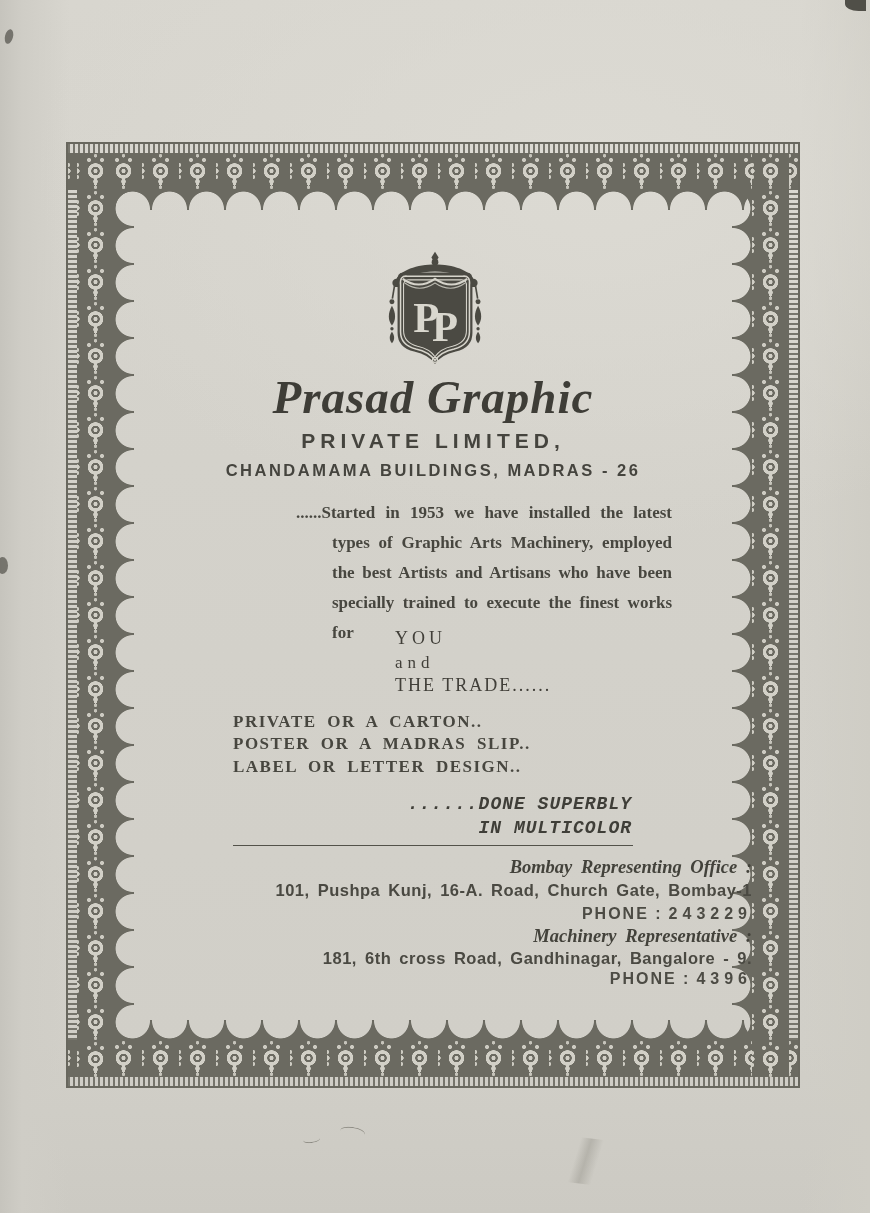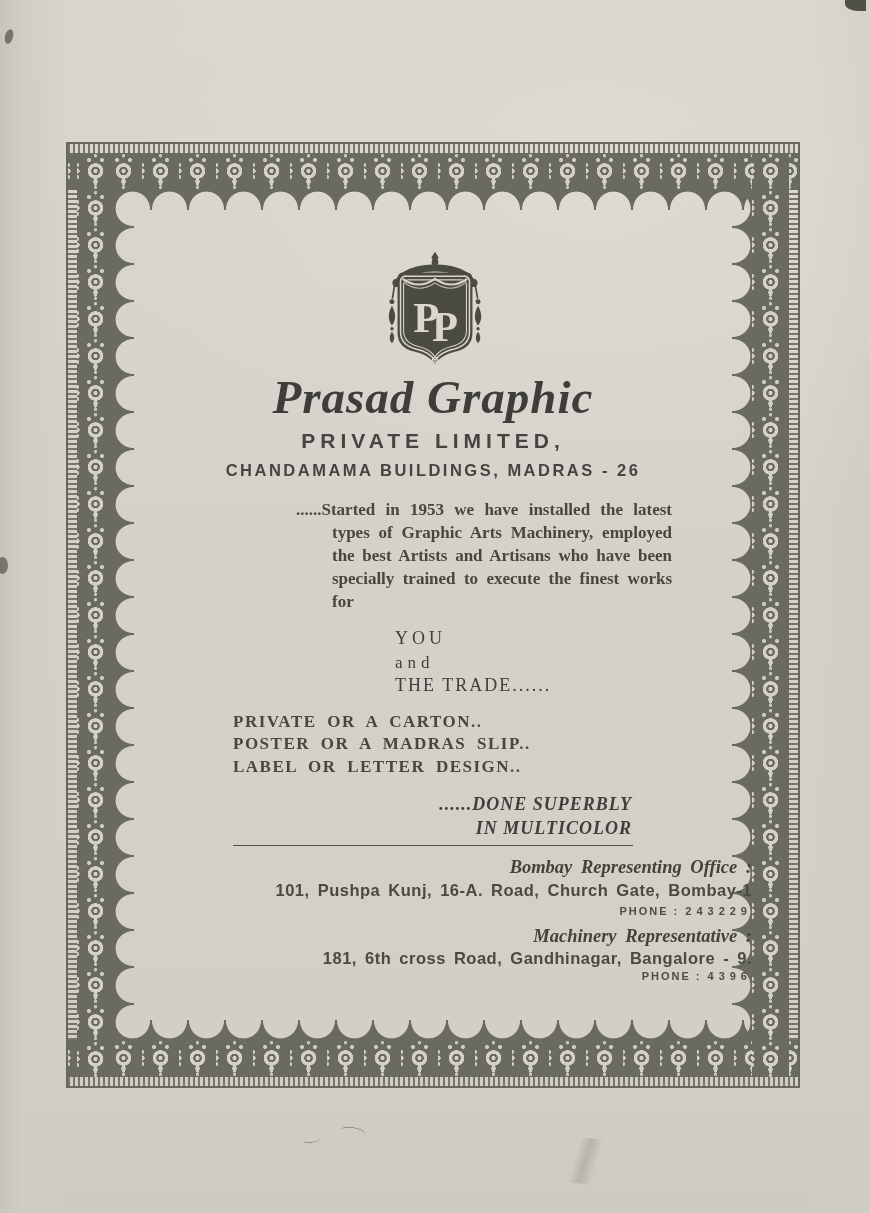--- a/index.html
+++ b/index.html
@@ -60,39 +60,39 @@
   .logo{left:383px;top:251px;width:104px;height:118px;}
   .title{left:114px;top:370px;width:638px;text-align:center;
     font-style:italic;font-weight:600;font-size:47px;letter-spacing:1px;color:#3e3d37;}
   .plimited{left:114px;top:429px;width:638px;text-align:center;
     font-family:"Liberation Sans","DejaVu Sans",sans-serif;font-weight:bold;
     font-size:21px;letter-spacing:5px;color:#45443e;}
   .building{left:114px;top:461px;width:638px;text-align:center;
     font-family:"Liberation Sans","DejaVu Sans",sans-serif;font-weight:bold;
     font-size:16.5px;letter-spacing:2.5px;color:#45443e;}
   .intro{left:296px;top:498px;width:340px;margin:0;
-    font-size:17px;font-weight:bold;line-height:23px;color:#47463f;
+    font-size:17px;font-weight:bold;line-height:30px;color:#47463f;
     text-align:justify;padding-left:36px;text-indent:-36px;word-spacing:3px;}
   .you-block{left:395px;top:627px;width:240px;
     font-weight:normal;color:#413f39;line-height:23.5px;}
   .you-block .l1{font-size:18px;letter-spacing:4px;}
   .you-block .l2{font-size:17px;letter-spacing:5px;}
   .you-block .l3{font-size:18px;letter-spacing:2px;}
   .services{left:233px;top:711px;font-size:17px;font-weight:bold;
     letter-spacing:1.5px;word-spacing:5px;line-height:22.4px;color:#47463f;}
   .tagline{left:330px;top:793px;width:302px;text-align:right;
-    font-family:Liberation Serif, serif;font-style:italic;font-weight:bold;
+    font-family:Liberation Mono, monospace;font-style:italic;font-weight:bold;
     font-size:18px;letter-spacing:1px;line-height:23.5px;color:#3f3e38;}
   .divider{left:233px;top:845px;width:400px;height:0;border-top:1.5px solid #53524a;}
   .c-center{left:114px;width:638px;text-align:right;}
   .rep-label{font-style:italic;font-weight:bold;font-size:18.5px;word-spacing:4px;color:#43423b;}
   .addr{font-family:"Liberation Sans","DejaVu Sans",sans-serif;font-weight:600;
     font-size:16.5px;letter-spacing:.5px;word-spacing:3px;color:#4a4942;}
   .phone{font-family:"Liberation Sans","DejaVu Sans",sans-serif;font-weight:bold;
-    font-size:11px;color:#4c4b44;}
+    font-size:16px;color:#4c4b44;}
   .phone .plabel{letter-spacing:2px;}
   .phone .pnum{letter-spacing:5px;margin-left:6px;}
   .bombay-label{top:857px;} .bombay-addr{top:881px;} .bombay-phone{top:905px;}
   .blr-label{top:926px;} .blr-addr{top:949px;} .blr-phone{top:970px;}
   
   .artifact{position:absolute;z-index:3;}
   .corner-blob{left:845px;top:0;width:21px;height:11px;background:#44433d;
     border-radius:0 0 0 65%;opacity:.92;}
   .speck-a{left:5px;top:29px;width:8px;height:15px;background:#585750;
     border-radius:50%;transform:rotate(14deg);opacity:.75;}

